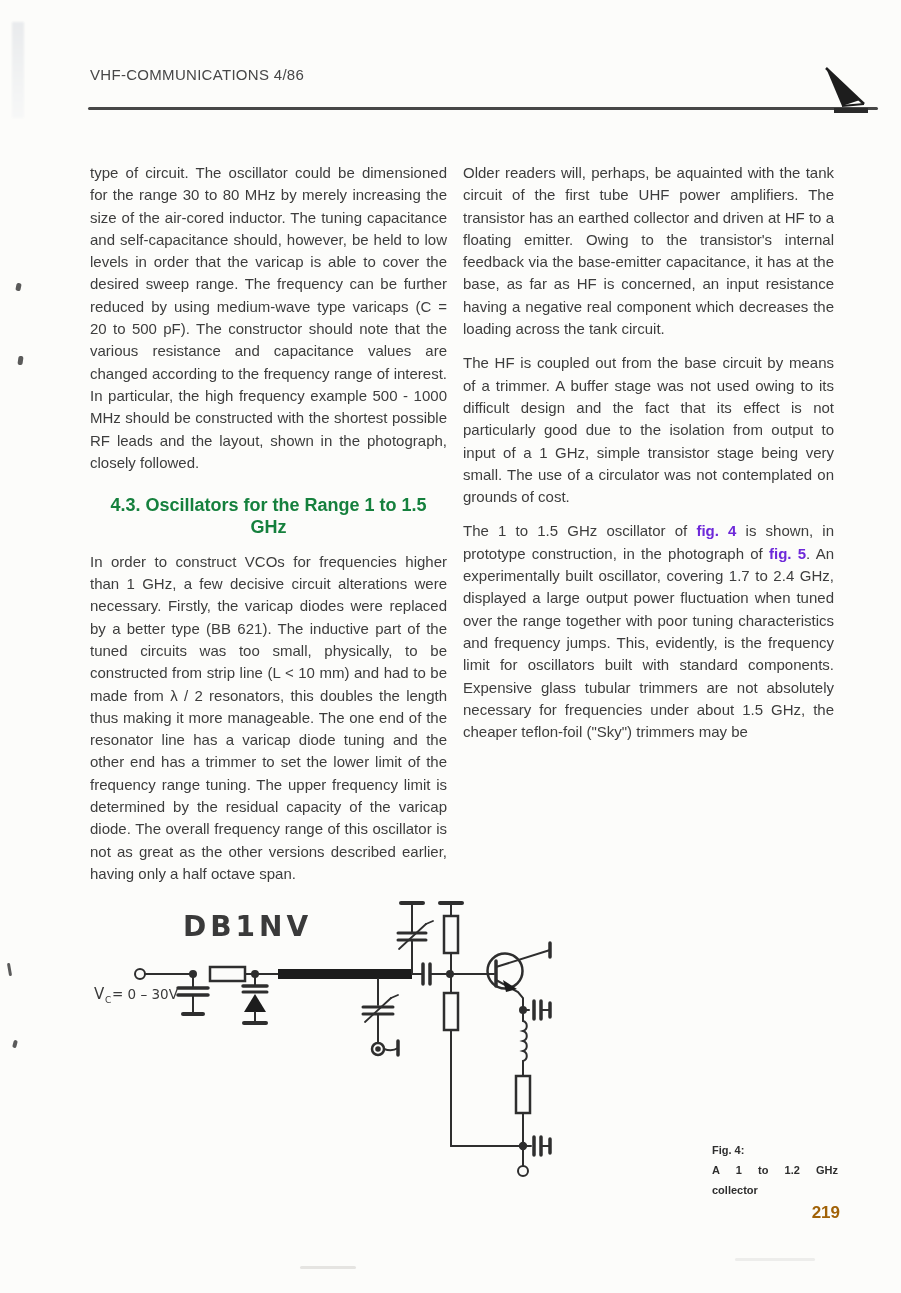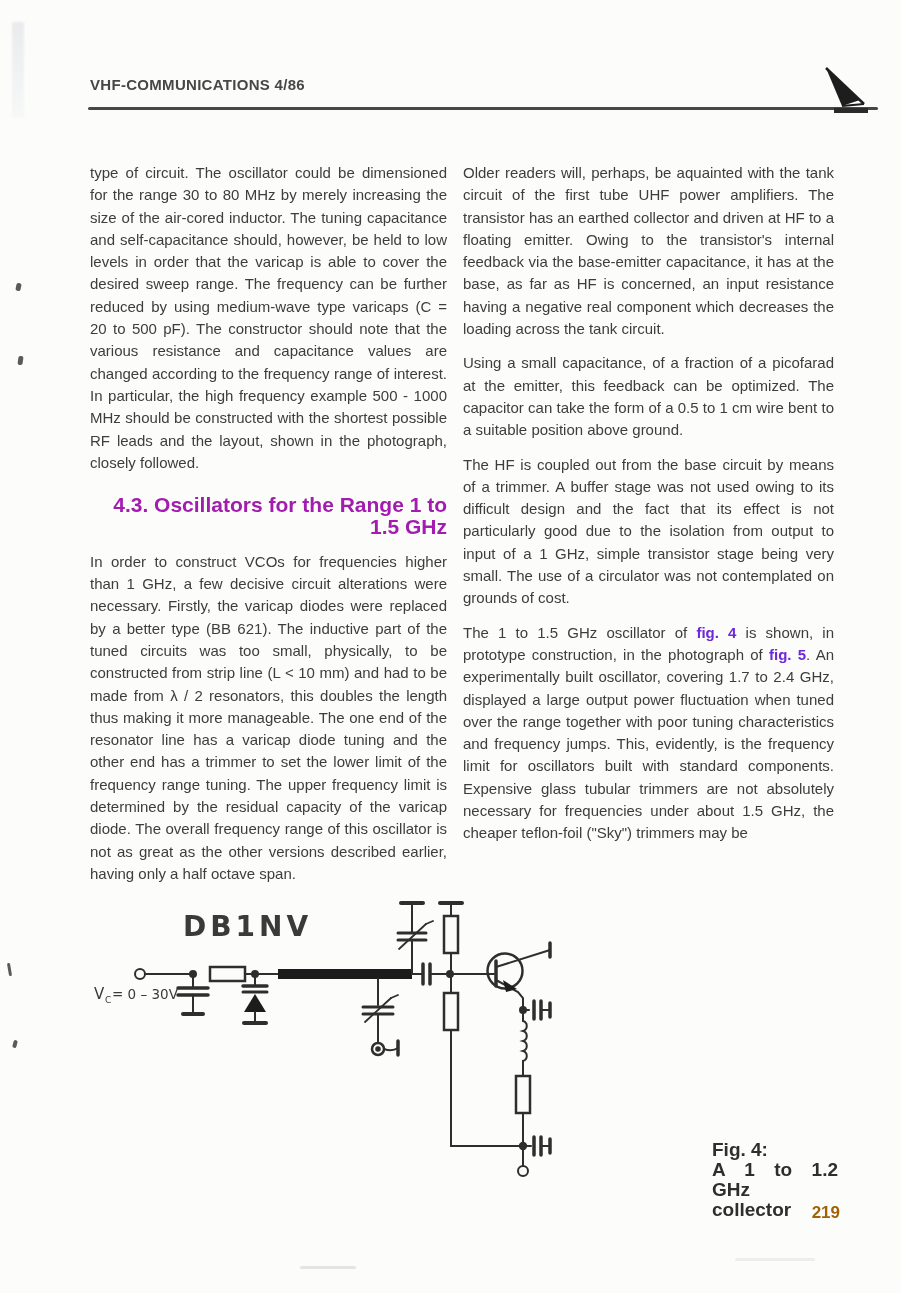--- a/index.html
+++ b/index.html
@@ -1,32 +1,32 @@
 <!DOCTYPE html>
 <html><head>
 <meta charset="utf-8">
 <style>
   html,body{margin:0;padding:0;background:#e9e9e7;}
   .page{position:relative;width:901px;height:1293px;background:#fcfcfa;overflow:hidden;
         font-family:"Liberation Sans","DejaVu Sans",sans-serif;color:#3d3d3d;}
   
-  .hdr-title{position:absolute;left:90px;top:76px;font-size:15px;letter-spacing:.3px;color:#474747;font-weight:bold;}
+  .hdr-title{position:absolute;left:90px;top:66px;font-size:15px;letter-spacing:.3px;color:#474747;}
   .hdr-rule{position:absolute;left:88px;top:107px;width:790px;height:3px;background:#474747;border-radius:2px;}
   .hdr-logo{position:absolute;left:820px;top:66px;width:56px;height:48px;}
   
   .col{position:absolute;top:150px;text-align:justify;font-size:15px;line-height:22.3px;color:#3d3d3d;}
   .col-left{left:90px;width:357px;}
   .col-right{left:463px;width:371px;}
   .para{margin:12px 0 12px 0;}
-  .heading{font-weight:bold;color:#a21caf;font-size:21px;margin:20px 0 11px 0;text-align:right;}
+  .heading{font-weight:bold;color:#15803d;font-size:18px;margin:20px 0 11px 0;text-align:center;}
   .b{font-weight:bold;color:#6d28d9;}
   
   .schematic{position:absolute;left:88px;top:888px;width:570px;height:312px;}
   .schematic text{fill:#3a3a3a;font-family:"DejaVu Sans",sans-serif;}
-  .caption{position:absolute;left:712px;top:1140px;width:126px;font-size:19px;font-weight:bold;
+  .caption{position:absolute;left:712px;top:1140px;width:126px;font-size:11px;font-weight:bold;
            color:#2e2e2e;line-height:20px;}
   .caption .just{text-align:justify;text-align-last:justify;}
   .pagenum{position:absolute;left:792px;top:1203px;width:48px;text-align:right;
            font-size:17px;font-weight:600;color:#a16207;}
   
   .streak{position:absolute;left:12px;top:22px;width:12px;height:96px;opacity:.28;
           background:linear-gradient(180deg,#b9c0cc,#d9dde4 60%,#eceef2);filter:blur(1px);}
   .speck{position:absolute;background:#5a5a5a;border-radius:2px;}
   .smudge{position:absolute;background:#dedddb;height:3px;border-radius:2px;opacity:.8;}
 </style>
@@ -52,21 +52,20 @@
     <rect x="14" y="42" width="34" height="5" fill="#2a2a2a"></rect>
   </svg>
 
   <div class="col col-left">
       <div class="para"><span>type of circuit. The oscillator could be dimensioned for the range 30 to 80 MHz by merely increasing the size of the air-cored inductor. The tuning capacitance and self-capacitance should, however, be held to low levels in order that the varicap is able to cover the desired sweep range. The frequency can be further reduced by using medium-wave type varicaps (C = 20 to 500 pF). The constructor should note that the various resistance and capacitance values are changed according to the frequency range of interest. In particular, the high frequency example 500 - 1000 MHz should be constructed with the shortest possible RF leads and the layout, shown in the photograph, closely followed.</span></div>
       <div class="heading"><span>4.3. Oscillators for the Range 1 to 1.5 GHz</span></div>
       <div class="para"><span>In order to construct VCOs for frequencies higher than 1 GHz, a few decisive circuit alterations were necessary. Firstly, the varicap diodes were replaced by a better type (BB 621). The inductive part of the tuned circuits was too small, physically, to be constructed from strip line (L &lt; 10 mm) and had to be made from λ / 2 resonators, this doubles the length thus making it more manageable. The one end of the resonator line has a varicap diode tuning and the other end has a trimmer to set the lower limit of the frequency range tuning. The upper frequency limit is determined by the residual capacity of the varicap diode. The overall frequency range of this oscillator is not as great as the other versions described earlier, having only a half octave span.</span></div>
     </div>
   <div class="col col-right">
       <div class="para"><span>Older readers will, perhaps, be aquainted with the tank circuit of the first tube UHF power amplifiers. The transistor has an earthed collector and driven at HF to a floating emitter. Owing to the transistor's internal feedback via the base-emitter capacitance, it has at the base, as far as HF is concerned, an input resistance having a negative real component which decreases the loading across the tank circuit.</span></div>
-      <div class="para"><span>Using a small capacitance, of a fraction of a picofarad at the emitter, this feedback can be optimized. The capacitor can take the form of a 0.5 to 1 cm wire bent to a suitable position above ground.</span></div>
       <div class="para"><span>The HF is coupled out from the base circuit by means of a trimmer. A buffer stage was not used owing to its difficult design and the fact that its effect is not particularly good due to the isolation from output to input of a 1 GHz, simple transistor stage being very small. The use of a circulator was not contemplated on grounds of cost.</span></div>
       <div class="para"><span>The 1 to 1.5 GHz oscillator of </span><span class="b">fig. 4</span><span> is shown, in prototype construction, in the photograph of </span><span class="b">fig. 5</span><span>. An experimentally built oscillator, covering 1.7 to 2.4 GHz, displayed a large output power fluctuation when tuned over the range together with poor tuning characteristics and frequency jumps. This, evidently, is the frequency limit for oscillators built with standard components. Expensive glass tubular trimmers are not absolutely necessary for frequencies under about 1.5 GHz, the cheaper teflon-foil ("Sky") trimmers may be</span></div>
     </div>
 
   <svg class="schematic" viewBox="0 0 570 312">
     <g stroke="#2e2e2e" stroke-width="2" fill="none" stroke-linecap="round">
 
       <text x="95" y="48" font-size="28" font-weight="bold" letter-spacing="4" stroke="none">DB1NV</text>
 
       <circle cx="52" cy="86" r="5"></circle>

